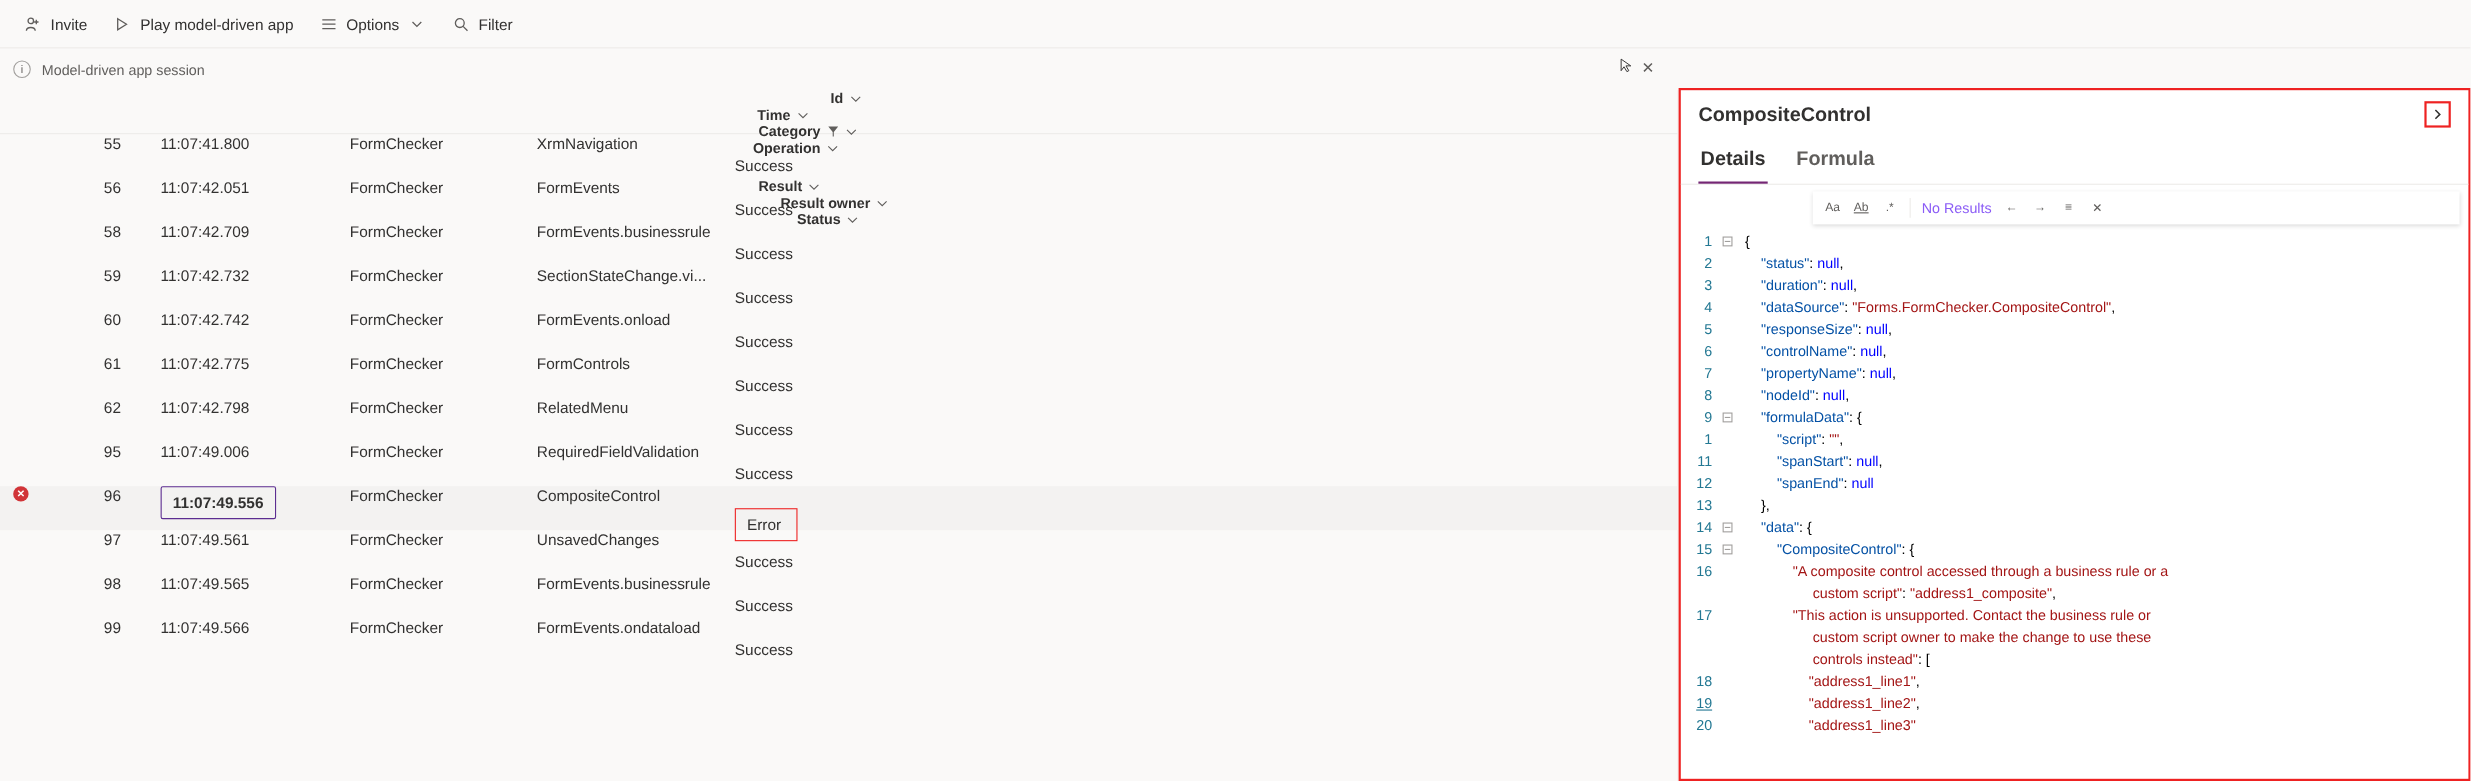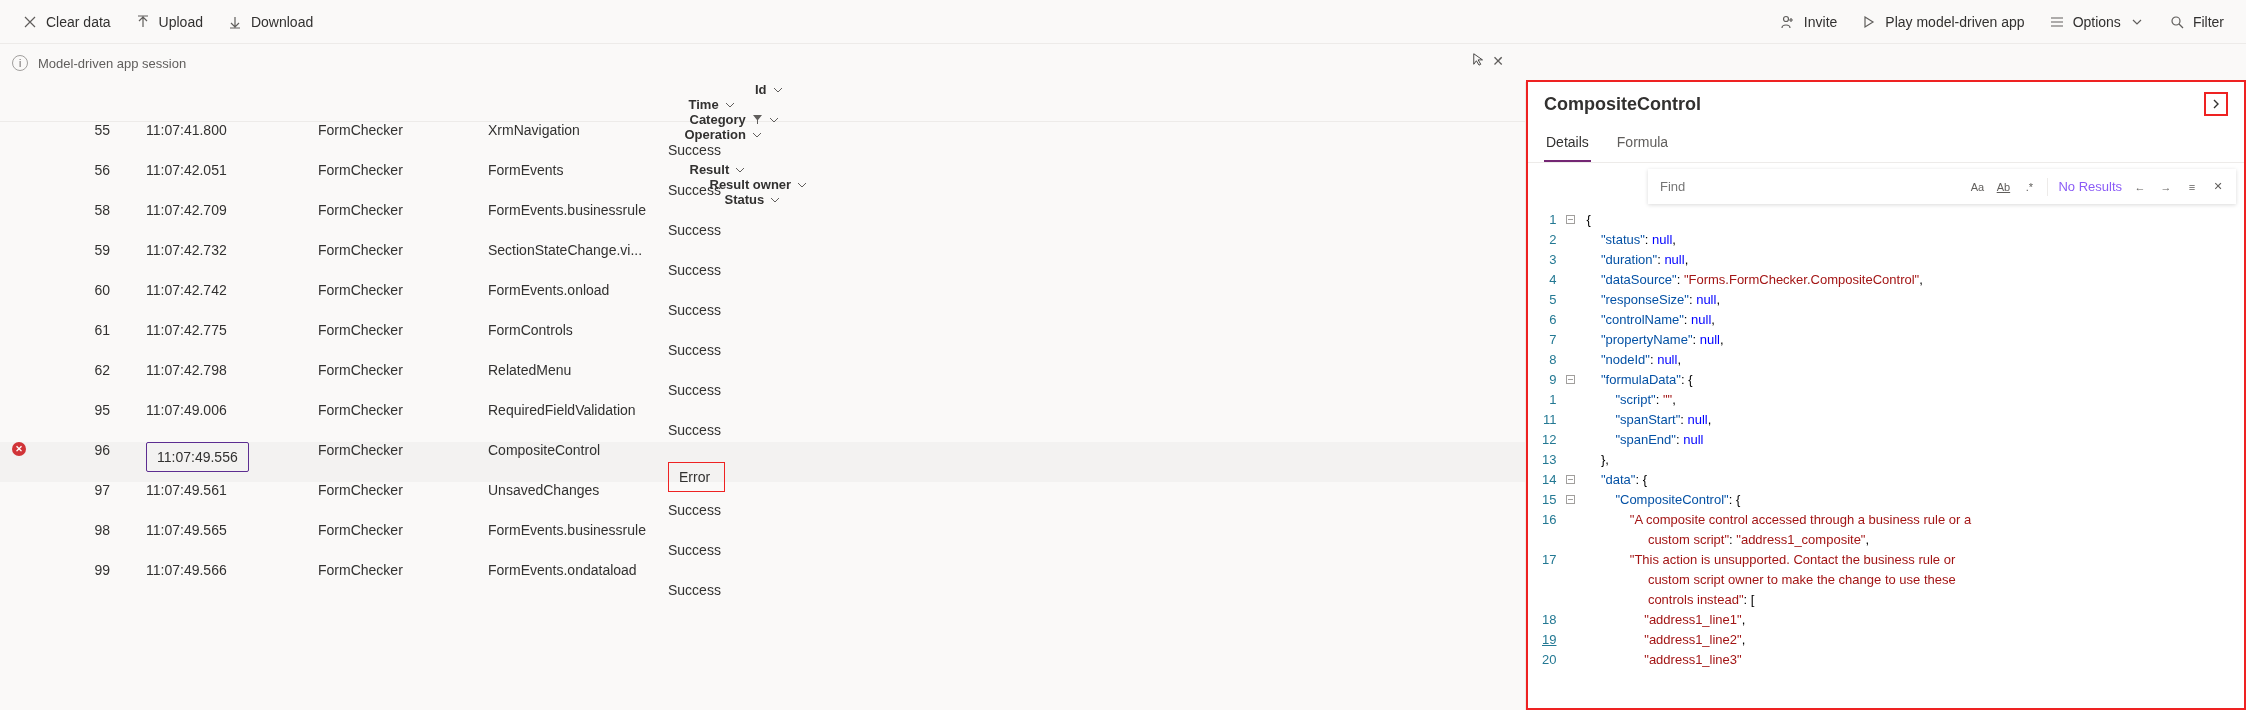--- a/index.html
+++ b/index.html
@@ -37,30 +37,30 @@
   .c-info { width: 130px; }
   .c-status { width: 100px; }
   .chev-sm { width:10px; height:10px; }
   .filter-sm { width:11px; height:11px; }
 
   
   .grid-body { overflow-y:auto; }
   .row { display:flex; align-items:flex-start; height: 40px; font-size:14px; color:#323130; }
   .row.sel { background:#f3f2f1; }
   .row .col { font-weight:400; }
-  .time-cell.sel-box { border:1px solid #5c2d91; padding:6px 10px; border-radius:2px; }
+  .time-cell.sel-box { border:1px solid #5c2d91; padding:6px 10px; border-radius:2px;font-weight:bold; }
   .res-cell.err-box { border:1px solid #e22; padding:6px 14px 6px 10px; display:inline-block; }
   .err-dot { width:14px; height:14px; border-radius:50%; background:#d13438; color:#fff; display:flex; align-items:center; justify-content:center; font-size:9px; font-weight:bold; }
 
   
   .side-header { display:flex; align-items:center; justify-content:space-between; padding: 10px 16px 8px; }
   .side-title { font-size:18px; font-weight:600; }
   .side-collapse { width:24px; height:24px; border:2px solid #e22; display:flex; align-items:center; justify-content:center; cursor:pointer; }
   .tabs { display:flex; gap:24px; padding: 0 16px; border-bottom:1px solid #edebe9; }
-  .tab { padding: 10px 2px; font-size:14px; cursor:pointer; color:#605e5c; font-weight:400; }
+  .tab { padding: 10px 2px; font-size:18px; cursor:pointer; color:#605e5c; font-weight:700; }
   .tab.active { color:#323130; border-bottom:2px solid #742774; }
 
   .find-bar { display:flex; align-items:center; gap:10px; padding: 6px 10px; margin: 6px 8px 4px 120px; background:#fff; box-shadow:0 1px 4px rgba(0,0,0,0.15); font-size:13px; }
   .find-input { flex:1; border:none; outline:none; font-size:13px; padding:4px 2px; color:#605e5c; }
   .find-ic { width:16px; height:16px; display:flex; align-items:center; justify-content:center; color:#605e5c; font-size:11px; cursor:pointer; }
   .find-sep { width:1px; height:18px; background:#edebe9; }
   .no-results { color:#8b5cf6; font-size:13px; }
 
   
   .code-area { display:flex; flex:1; overflow:auto; font-family: Consolas, Menlo, monospace; font-size:13px; line-height:20px; }
@@ -74,46 +74,20 @@
   .tk-null { color:#0000ff; }
   .tk-str  { color:#a31515; }
   .tk-pun  { color:#000; }
   .fold-box { display:inline-block; width:9px; height:9px; border:1px solid #a19f9d; position:relative; top:0; }
   .fold-box::before { content:""; position:absolute; left:1px; right:1px; top:3px; border-top:1px solid #a19f9d; }
 </style>
 </head>
 <body>
 
 <div class="toolbar">
-  <div class="toolbar-left">
-    <div class="toolbar-btn">
-      <span class="ic">
-          <svg viewBox="0 0 16 16">
-            <path d="M3 3 L13 13 M13 3 L3 13"></path>
-          </svg>
-        </span>
-      <span>Clear data</span>
-    </div>
-    <div class="toolbar-btn">
-      <span class="ic">
-          <svg viewBox="0 0 16 16">
-            <path d="M8 13 L8 3 M4 7 L8 3 L12 7 M3 2 L13 2"></path>
-          </svg>
-        </span>
-      <span>Upload</span>
-    </div>
-    <div class="toolbar-btn">
-      <span class="ic">
-          <svg viewBox="0 0 16 16">
-            <path d="M8 3 L8 13 M4 9 L8 13 L12 9 M3 14 L13 14"></path>
-          </svg>
-        </span>
-      <span>Download</span>
-    </div>
-  </div>
   <div class="toolbar-right">
     <div class="toolbar-btn">
       <span class="ic">
           <svg viewBox="0 0 16 16">
             <circle cx="6" cy="5" r="2.5"></circle>
             <path d="M2 14 C2 10 10 10 10 14 M11 4 L11 8 M9 6 L13 6"></path>
           </svg>
         </span>
       <span>Invite</span>
     </div>
@@ -350,21 +324,20 @@
             <path d="M4 2 L8 6 L4 10" fill="none" stroke="#323130" stroke-width="1.4"></path>
           </svg>
       </div>
     </div>
     <div class="tabs">
       <div class="tab active">Details</div>
       <div class="tab">Formula</div>
     </div>
 
     <div class="find-bar">
-      <input class="find-input" placeholder="Find" style="">
       <span class="find-ic">Aa</span>
       <span class="find-ic" style="text-decoration:underline;">Ab</span>
       <span class="find-ic">.*</span>
       <span class="find-sep"></span>
       <span class="no-results">No Results</span>
       <span class="find-ic">←</span>
       <span class="find-ic">→</span>
       <span class="find-ic">≡</span>
       <span class="find-ic">✕</span>
     </div>

